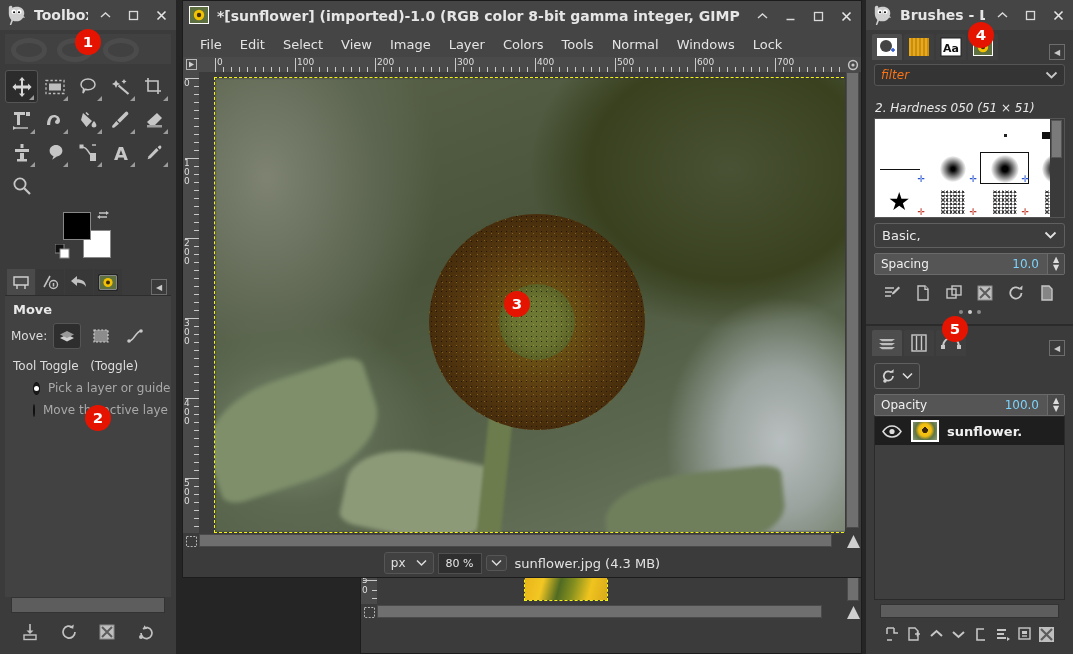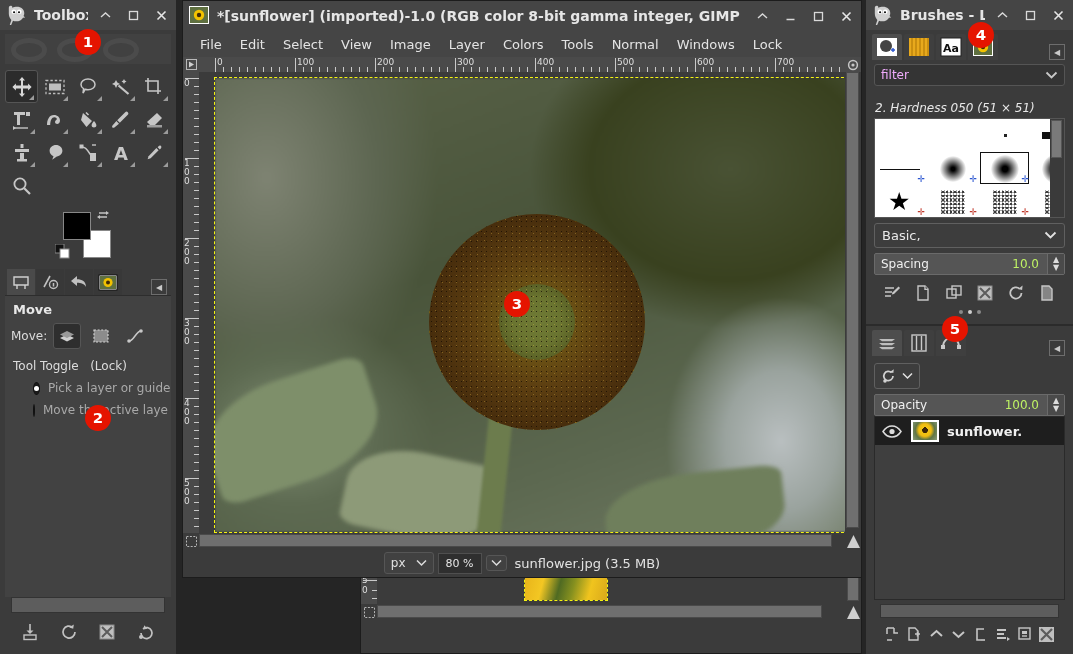--- a/index.html
+++ b/index.html
@@ -233,21 +233,21 @@
     width: 30px; height: 26px; display: flex; align-items: center; justify-content: center;
     background: #3f3f3f; border-radius: 2px 2px 0 0;
   }
   .dtab.sel { background: #4d4d4d; }
   .dtab-spacer { flex: 1; }
 
   .dbody { padding: 4px 8px 6px; display: flex; flex-direction: column; }
   .filterbox {
     display: flex; align-items: center; justify-content: space-between;
     background: #343434; border: 1px solid #555; border-radius: 3px;
-    padding: 3px 6px; color: #f0abfc; font-size: 12px;
+    padding: 3px 6px; color: #f97316; font-style: italic; font-size: 12px;
   }
   .brushname { font-style: italic; font-size: 12px; color: #e8e8e8; margin: 15px 1px 3px; }
   .brushgridwrap { position: relative; height: 100px; border: 1px solid #555; display: flex; }
   .brushgrid { flex: 1; background: #fff; position: relative; overflow: hidden; }
   .bg-sb { width: 14px; background: #3a3a3a; position: relative; }
   .bg-sb i { position: absolute; left: 1px; top: 1px; width: 11px; height: 38px; background: #7a7a7a; border: 1px solid #555; display:block;}
   .bcell { position: absolute; width: 52px; height: 52px; }
   .bmark { position: absolute; right: 2px; bottom: 1px; color: #2a55d0; font-size: 9px; line-height: 9px; }
   .bmark.red { color: #c0392b; }
   .bsel { position: absolute; border: 1px solid #111; }
@@ -255,21 +255,21 @@
   .selbox {
     display: flex; align-items: center; justify-content: space-between;
     background: #3d3d3d; border: 1px solid #606060; border-radius: 3px;
     padding: 4px 7px; color: #e8e8e8; font-size: 13px; margin-top: 5px;
   }
   .spinrow {
     display: flex; align-items: center; margin-top: 5px;
     background: #555; border: 1px solid #6a6a6a; border-radius: 2px;
   }
   .spinrow .sl { flex: 1; padding: 3px 6px; color: #f0f0f0; font-size: 12px; }
-  .spinrow .sv { padding: 3px 8px; color: #bef264; font-size: 12px; }
+  .spinrow .sv { padding: 3px 8px; color: #7dd3fc; font-size: 12px; }
   .spinrow .sa { width: 17px; display: flex; flex-direction: column; align-items: center;
                  justify-content: center; background: #4a4a4a; border-left: 1px solid #6a6a6a;
                  color: #ddd; font-size: 8px; line-height: 8px; padding: 2px 0; }
   .iconrow { display: flex; justify-content: space-between; padding: 7px 6px 4px; }
   .iconrow .ib { color: #c6c6c6; width: 24px; height: 22px; display:flex; align-items:center; justify-content:center;}
   .dots { display: flex; justify-content: center; gap: 5px; padding: 2px 0 4px; }
   .dots i { width: 4px; height: 4px; border-radius: 50%; background: #8a8a8a; display: block; }
   .dots i.on { background: #cfcfcf; }
 
   .moderow { display: flex; gap: 5px; margin-top: 3px; }
@@ -533,21 +533,21 @@
           <span class="modebtn">
             <svg width="18" height="16" viewBox="0 0 18 16">
                 <path fill="none" stroke="#c8c8c8" stroke-width="1.5" d="M3 13C8 13 10 3 15 3"></path>
                 <circle cx="3" cy="13" r="1.8" fill="#c8c8c8"></circle>
                 <circle cx="15" cy="3" r="1.8" fill="#c8c8c8"></circle>
               </svg>
           </span>
         </div>
         <div class="opt-sub">
           <span>Tool Toggle</span>
-          &nbsp;&nbsp;<span>(Lock)</span>
+          &nbsp;&nbsp;<span>(Toggle)</span>
         </div>
         <div class="radio-row">
           <span class="radio">
               <span class="dot"></span>
             </span>
           <span class="rl">Pick a layer or guide</span>
         </div>
         <div class="radio-row">
           <span class="radio"></span>
           <span class="rl">Move the active laye</span>
@@ -973,21 +973,21 @@
         <svg width="11" height="8" viewBox="0 0 11 8">
             <path d="M1 1.5l4.5 4.5L10 1.5" stroke="#dcdcdc" stroke-width="1.5" fill="none"></path>
           </svg>
       </span>
       <span class="zoomentry">80 %</span>
       <span class="zoomarrow">
         <svg width="11" height="8" viewBox="0 0 11 8">
             <path d="M1 1.5l4.5 4.5L10 1.5" stroke="#dcdcdc" stroke-width="1.5" fill="none"></path>
           </svg>
       </span>
-      <span class="statustext">sunflower.jpg (3.5  MB)</span>
+      <span class="statustext">sunflower.jpg (4.3  MB)</span>
     </div>
   </div>
 
   <div id="rightdock">
     <div class="titlebar">
       <span class="gimplogo">
         <svg viewBox="0 0 24 22" width="22" height="20">
           <path fill="#cfcfcf" d="M3 3c0-1.6 1.3-2.6 2.6-2.2C6.6 1 7 2 7 3.2 8.2 2.4 10 2 12 2c4.4 0 8 2.8 8 7 0 1.2-.3 2.3-.8 3.2l1.8 1.5-2.4.3c-1.4 2.4-4.2 4-7.6 4-1.2 0-2.4-.2-3.4-.6l-2 4.6H4l1.8-5.6C4 14.2 3 12 3 9.6V3z"></path>
           <circle cx="8.5" cy="7.5" r="2.6" fill="#fff"></circle>
           <circle cx="14.5" cy="7.5" r="2.6" fill="#fff"></circle>

